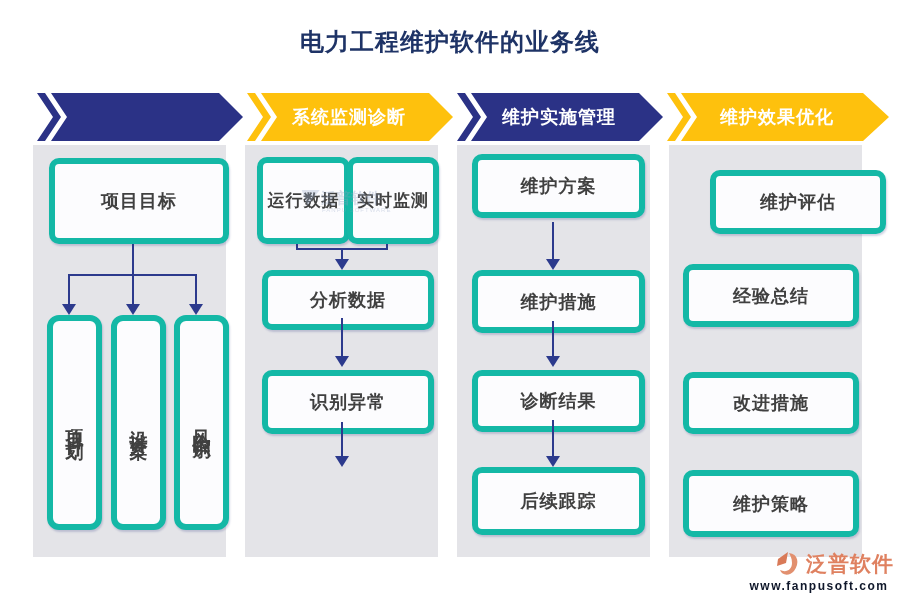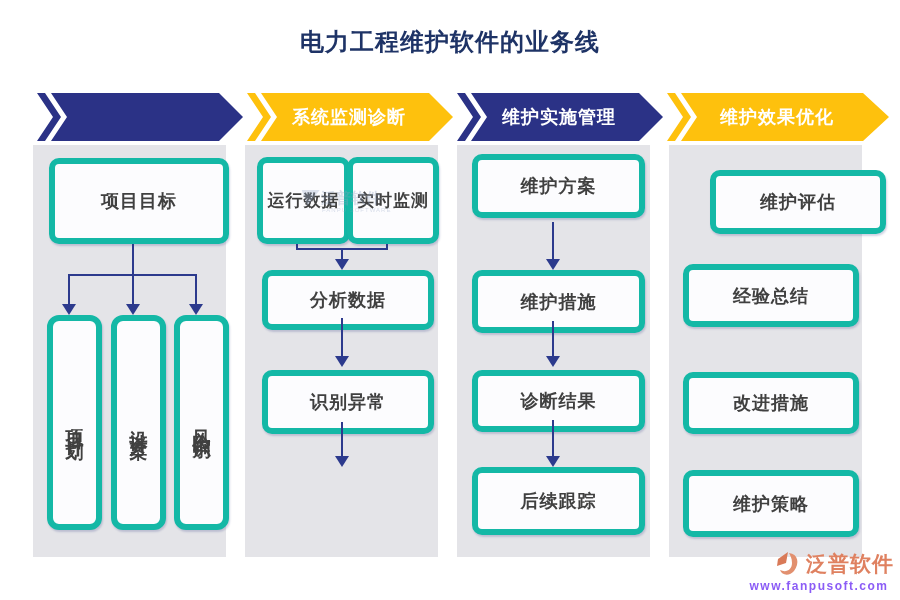--- a/index.html
+++ b/index.html
@@ -41,21 +41,21 @@
   
   .watermark{position:absolute;left:300px;top:190px;opacity:0.33;color:#8fa0c0;z-index:3;pointer-events:none;}
   .wm-row{display:flex;align-items:flex-start;}
   .wm-tri{width:0;height:0;border-left:9px solid transparent;border-right:9px solid transparent;border-top:16px solid #9fb0cc;transform:skewX(-12deg);}
   .wm-name{font-size:15px;font-weight:bold;line-height:16px;margin-left:3px;}
   .wm-sub{font-size:6px;letter-spacing:1px;margin-left:22px;margin-top:1px;}
   
   .footer{position:absolute;left:744px;top:550px;width:150px;}
   .f-row{display:flex;align-items:center;justify-content:flex-end;}
   .f-brand{font-size:21px;font-weight:bold;color:#df8160;letter-spacing:1px;margin-left:4px;}
-  .f-url{font-size:12px;color:#8b5cf6;letter-spacing:1.5px;text-align:center;margin-top:1px;font-weight:bold;}
+  .f-url{font-size:12px;color:#0f172a;letter-spacing:1.5px;text-align:center;margin-top:1px;font-weight:bold;}
   .z2{z-index:2;}
 </style>
 </head>
 <body>
 
 <div class="stage">
 
   <div class="page-title">电力工程维护软件的业务线</div>
 
   <div class="panel" style="left:33px"></div>

